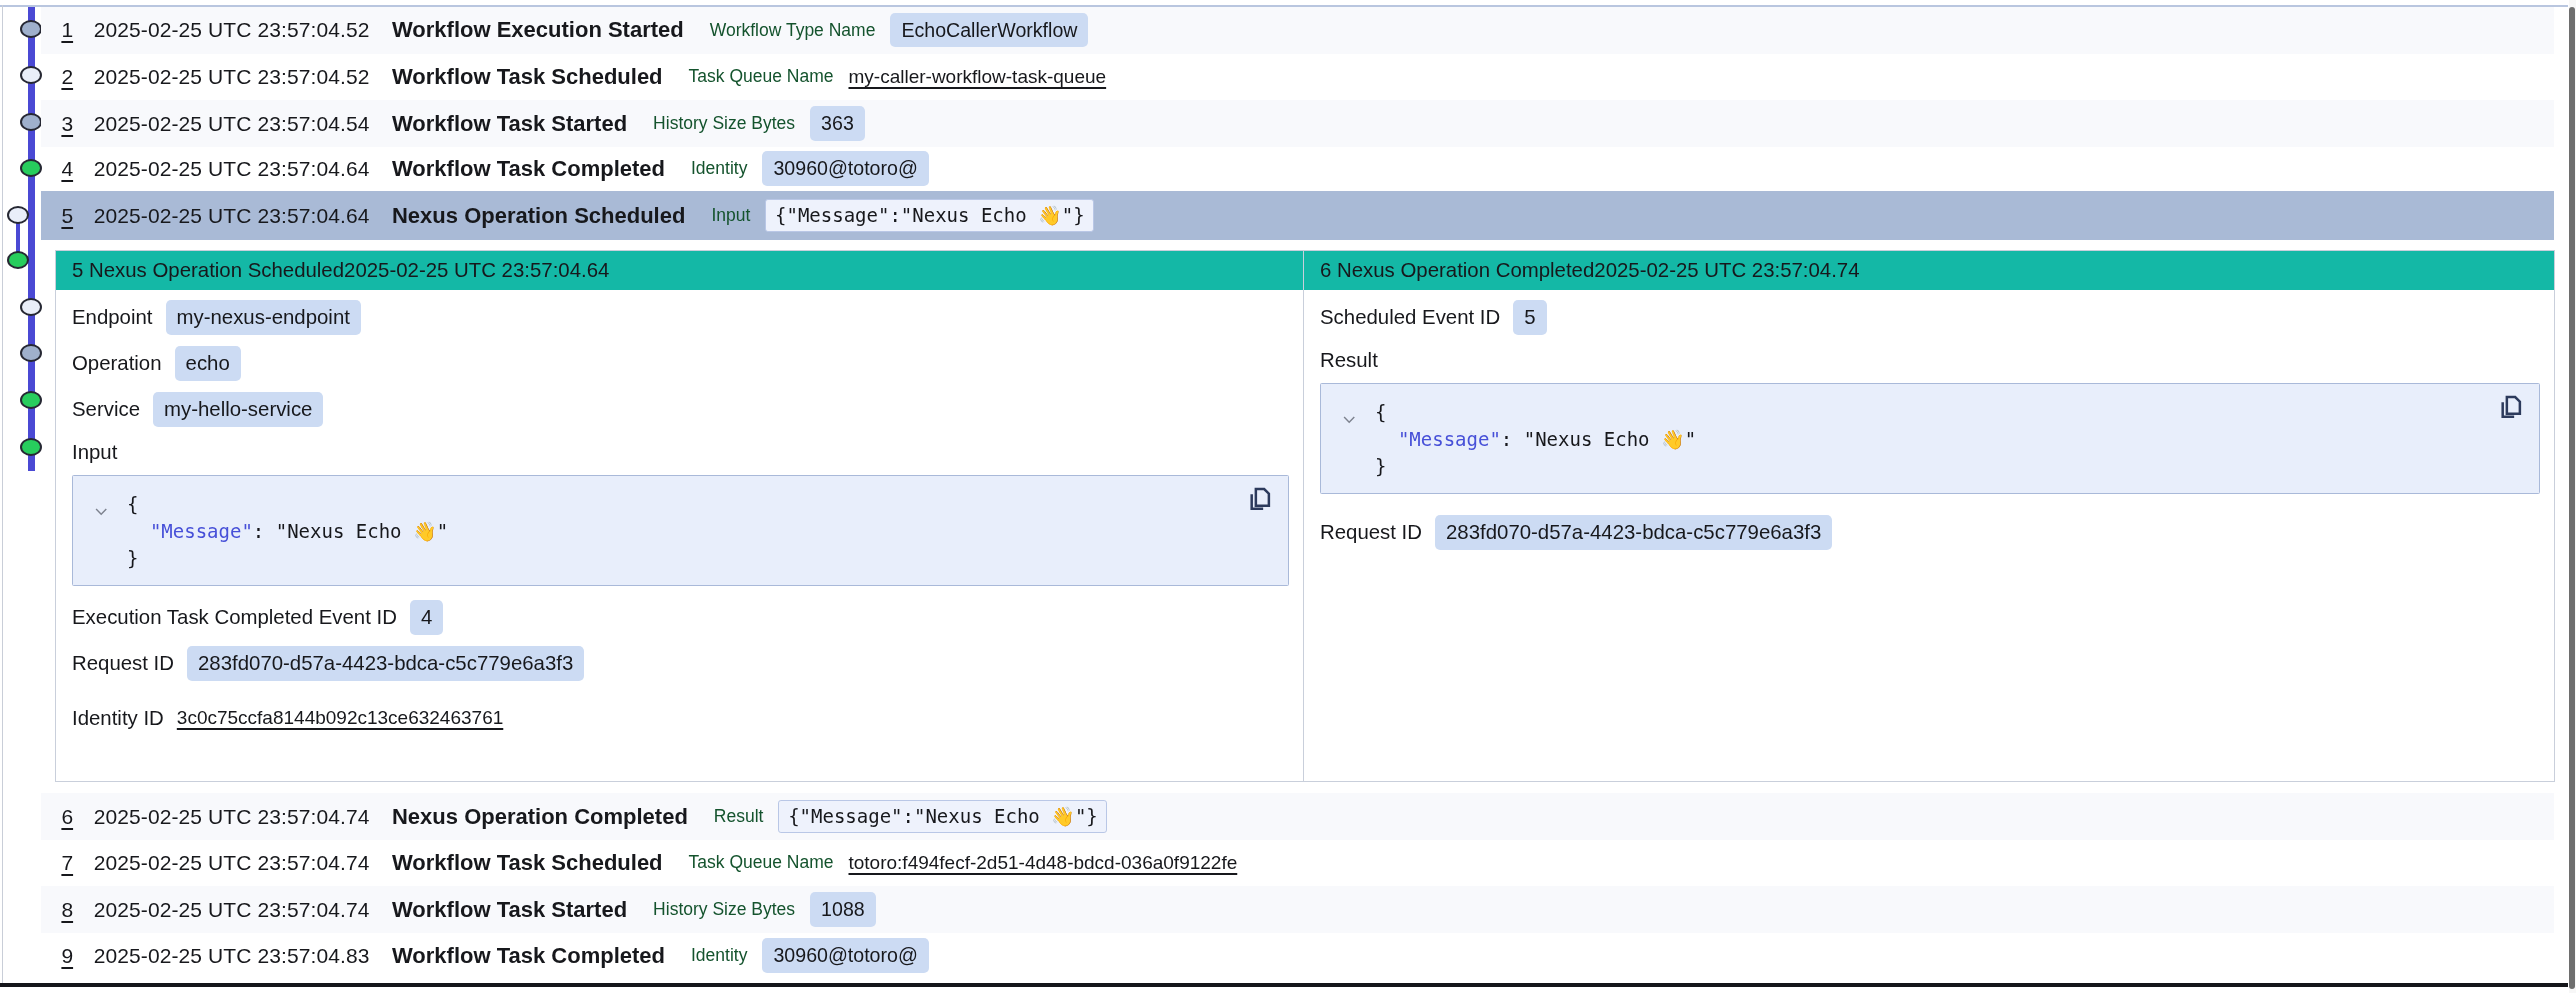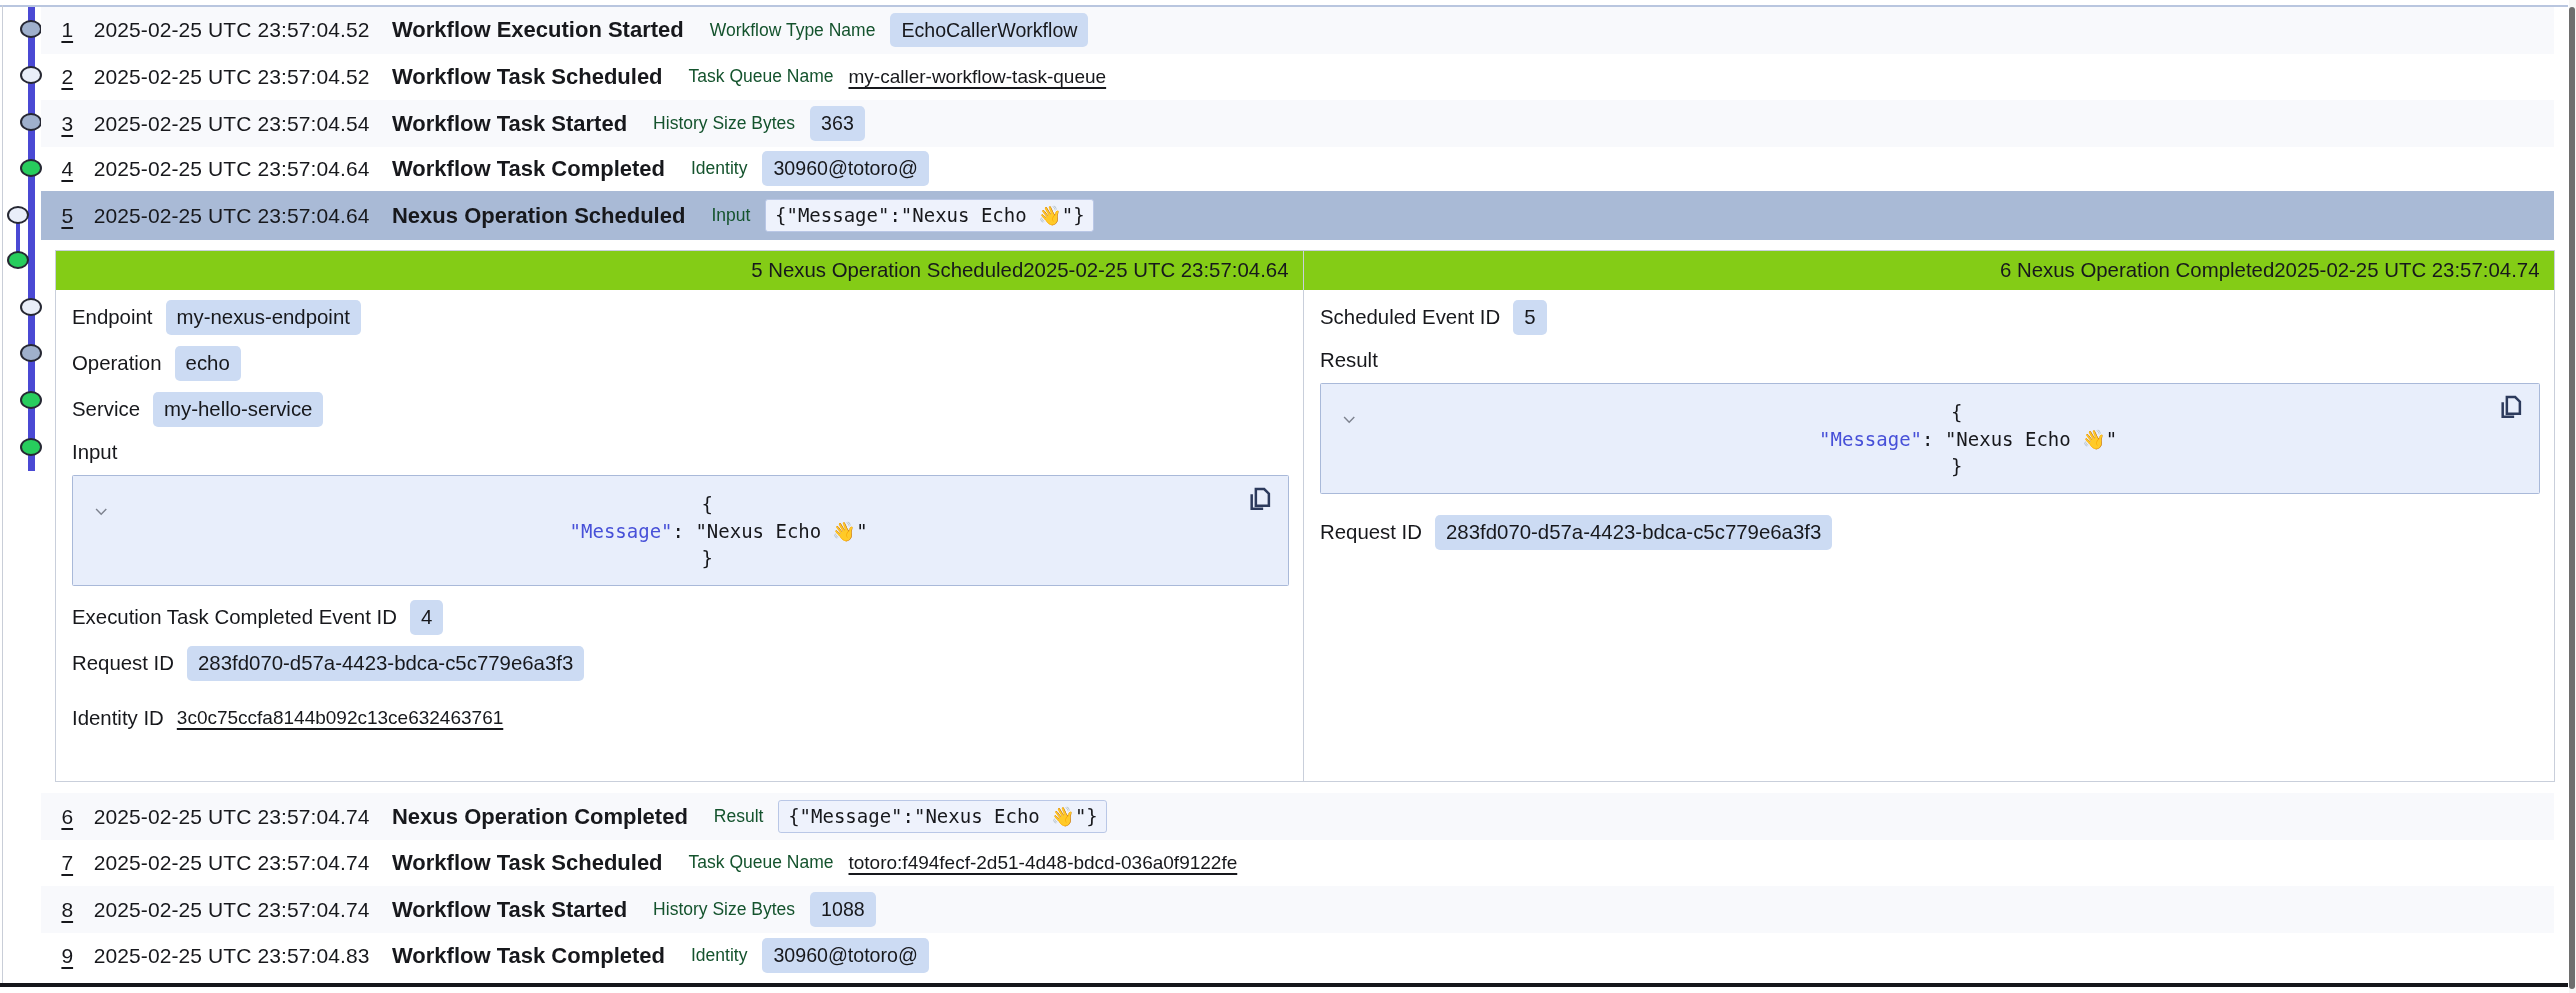--- a/index.html
+++ b/index.html
@@ -36,22 +36,22 @@
 
   .badge { background:#ccdbf3; border-radius:5.1px; padding:5.8px 11px; font-size:19.6px; color:#17181c; display:inline-block; }
   .linkv { font-size:19px; text-decoration:underline; text-decoration-thickness:1.5px; text-underline-offset:4.4px; }
   .chip  { font-family:"DejaVu Sans Mono", monospace; font-size:19px; background:#eef2fc; border:1.5px solid #b9c7e6; border-radius:2.9px; padding:4.4px 8.7px; white-space:nowrap; }
 
   
   #panels { position:absolute; left:55px; top:250px; width:2500px; height:532px; border:1.5px solid #c9cfdb; background:#fff; display:flex; }
   .panel { height:100%; }
   .panel.left  { width:1247px; }
   .panel.right { flex:1; border-left:1.5px solid #c9cfdb; }
-  .panel-header { height:39px; background:#84cc16; display:flex; justify-content:flex-end; align-items:center; padding:0 14.5px 0 16px; font-size:20.4px; }
-  .panel-body { padding-top:4.4px;text-align:center; }
+  .panel-header { height:39px; background:#14b8a6; display:flex; justify-content:flex-start; align-items:center; padding:0 14.5px 0 16px; font-size:20.4px; }
+  .panel-body { padding-top:4.4px; }
   .pfield { min-height:46px; display:flex; align-items:center; padding-left:16px; font-size:20.4px; gap:13px; }
   .pfield.short { min-height:40px; }
   .pfield .badge { font-size:20.4px; }
 
   .codeblock { margin:2.9px 14.5px 8.7px 16px; background:#e8eefb; border:1.5px solid #a9b9d9; border-radius:1.5px; position:relative;
                padding:14.5px 0 13px 0; font-family:"DejaVu Sans Mono", monospace; font-size:19px; }
   .cb-line { padding-left:54px; line-height:27px; white-space:pre; }
   .cb-key { color:#4750d8; }
   .cb-caret { position:absolute; left:22px; top:22px; cursor:pointer; }
   .copy-btn { position:absolute; right:16px; top:10.2px; cursor:pointer; background:none; border:none; }

